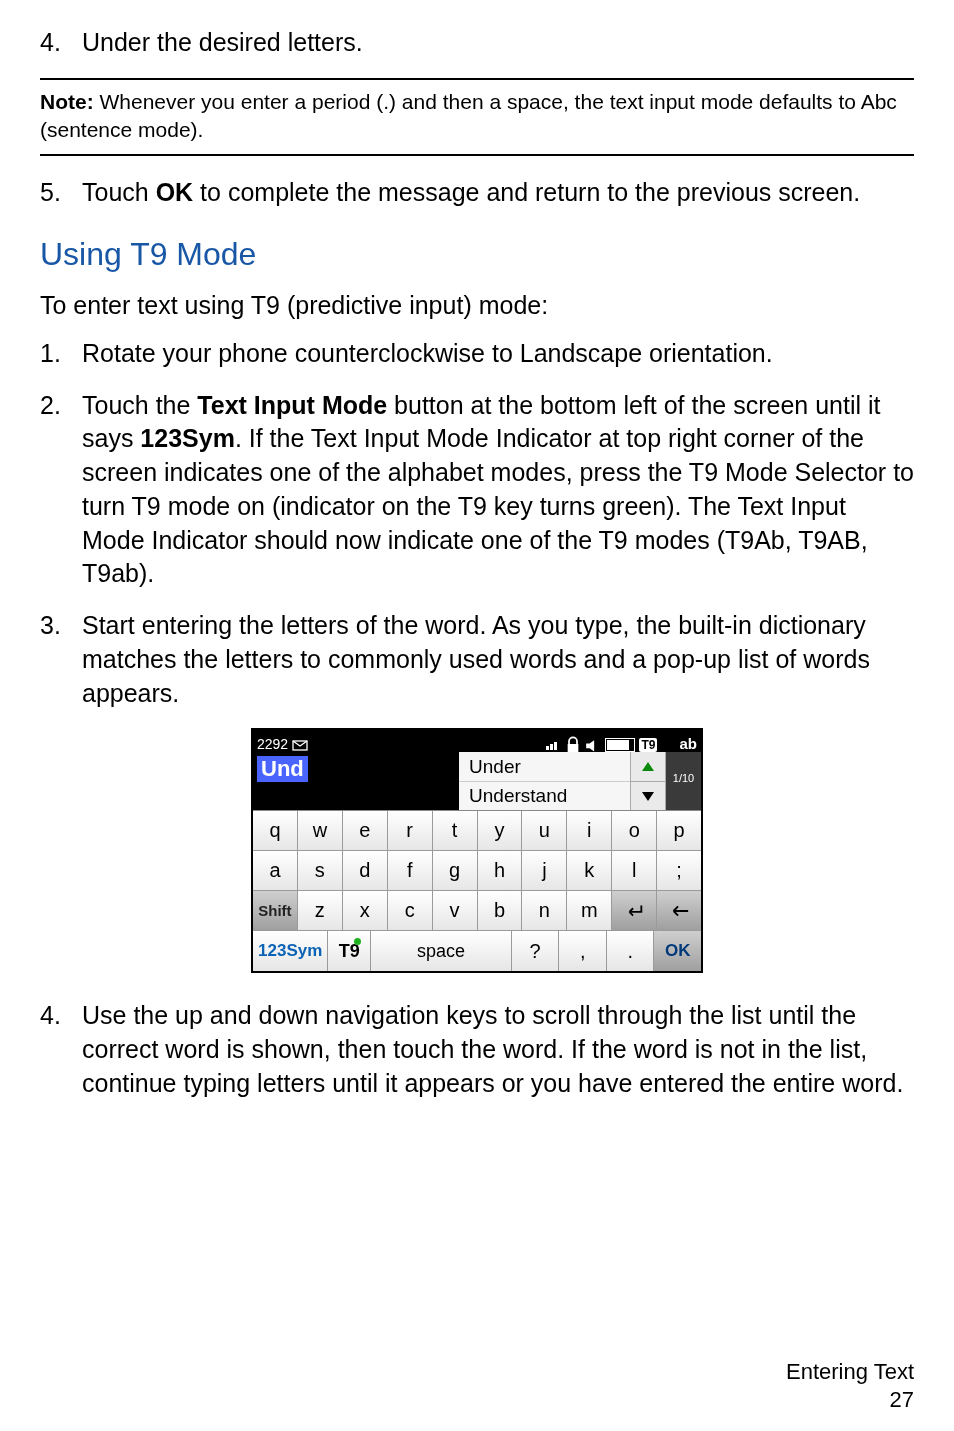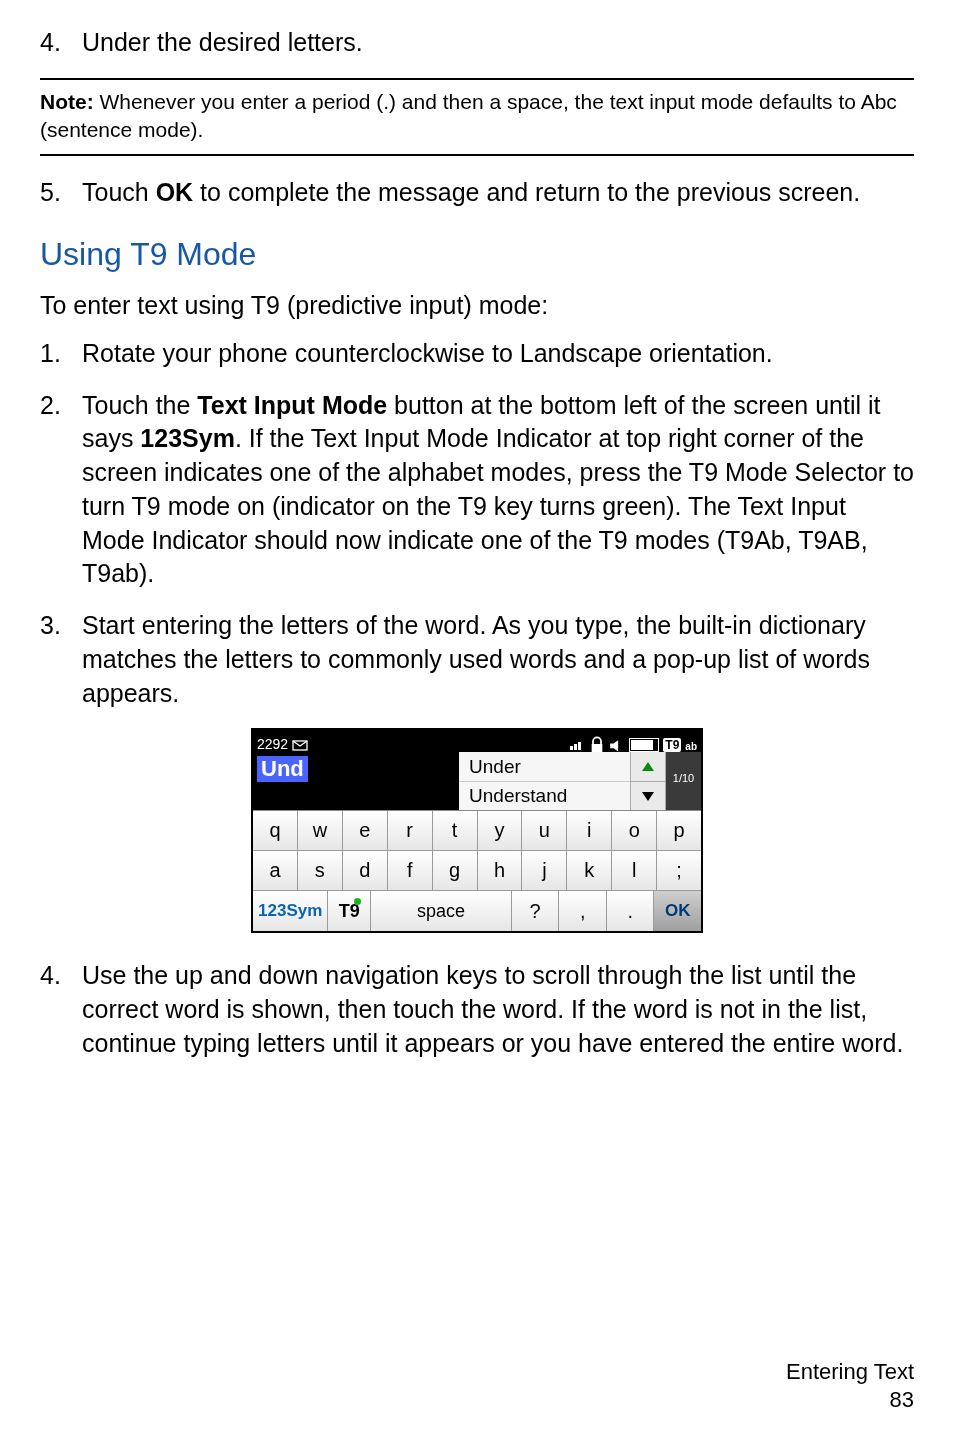--- a/index.html
+++ b/index.html
@@ -87,21 +87,21 @@
   }
   .statusbar .batt {
     width: 28px; height: 12px; border:1px solid #fff; position:relative;
   }
   .statusbar .batt::after{
     content:""; position:absolute; left:1px; top:1px; bottom:1px; width:22px; background:#fff;
   }
   .statusbar .t9badge {
     background:#fff; color:#000; font-weight:bold; font-size:12px; padding:0 2px; border-radius:2px;
   }
-  .statusbar .t9ab { font-size:10px; font-weight:bold; margin-left:0; }
+  .statusbar .t9ab { font-size:15px; font-weight:bold; margin-left:18px; }
 
   .inputrow {
     display:flex; height:58px; border-bottom:1px solid #888;
   }
   .inputrow .typed {
     flex: 0 0 46%;
     background:#000;
     position:relative;
   }
   .inputrow .typed .hl {
@@ -297,20 +297,40 @@
         <div>s</div>
         <div>d</div>
         <div>f</div>
         <div>g</div>
         <div>h</div>
         <div>j</div>
         <div>k</div>
         <div>l</div>
         <div>;</div>
       </div>
+      <div class="krow">
+        <div class="shift">Shift</div>
+        <div>z</div>
+        <div>x</div>
+        <div>c</div>
+        <div>v</div>
+        <div>b</div>
+        <div>n</div>
+        <div>m</div>
+        <div class="enter">
+          <svg viewBox="0 0 24 16">
+              <path d="M20 2 V9 H7 M7 9 L11 5 M7 9 L11 13" fill="none" stroke="#000" stroke-width="2"></path>
+            </svg>
+        </div>
+        <div class="bksp">
+          <svg viewBox="0 0 24 16">
+              <path d="M22 8 H6 M6 8 L11 3 M6 8 L11 13" fill="none" stroke="#000" stroke-width="2"></path>
+            </svg>
+        </div>
+      </div>
       <div class="krow last">
         <div class="mode">123Sym</div>
         <div class="t9">
             <span>T9</span>
             <span class="dot"></span>
           </div>
         <div class="space">space</div>
         <div>?</div>
         <div>,</div>
         <div>.</div>
@@ -319,16 +339,16 @@
     </div>
   </div>
 
   <div class="step">
     <div class="num">4.</div>
     <div class="txt">Use the up and down navigation keys to scroll through the list until the correct word is shown, then touch the word. If the word is not in the list, continue typing letters until it appears or you have entered the entire word.</div>
   </div>
 
   <div class="footer">
     <div>Entering Text</div>
-    <div>83</div>
+    <div>27</div>
   </div>
 
 </div>
 
 </body></html>

